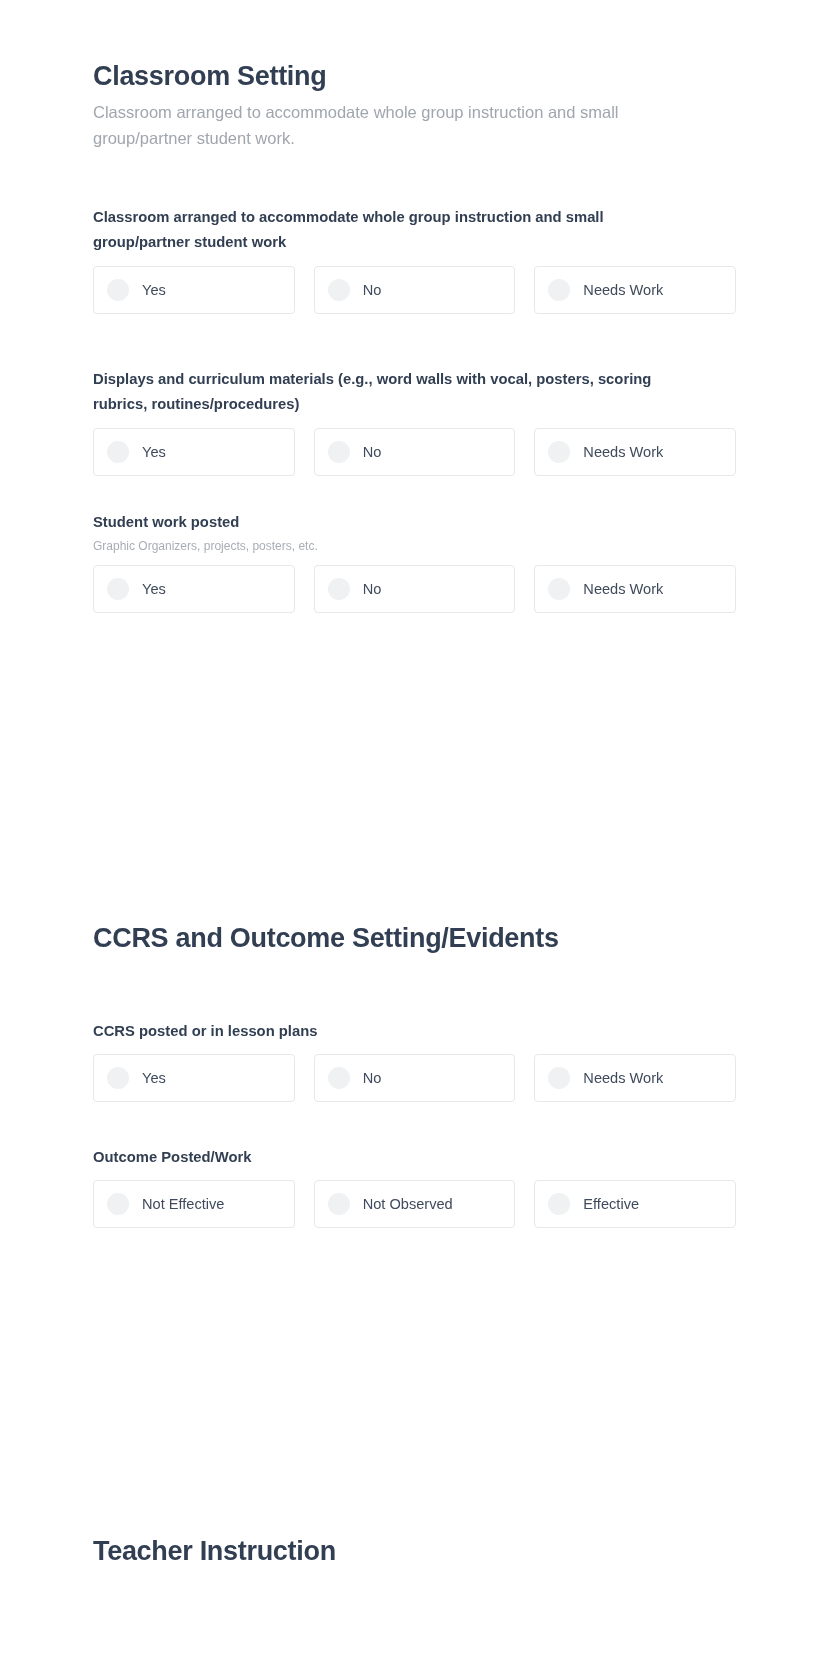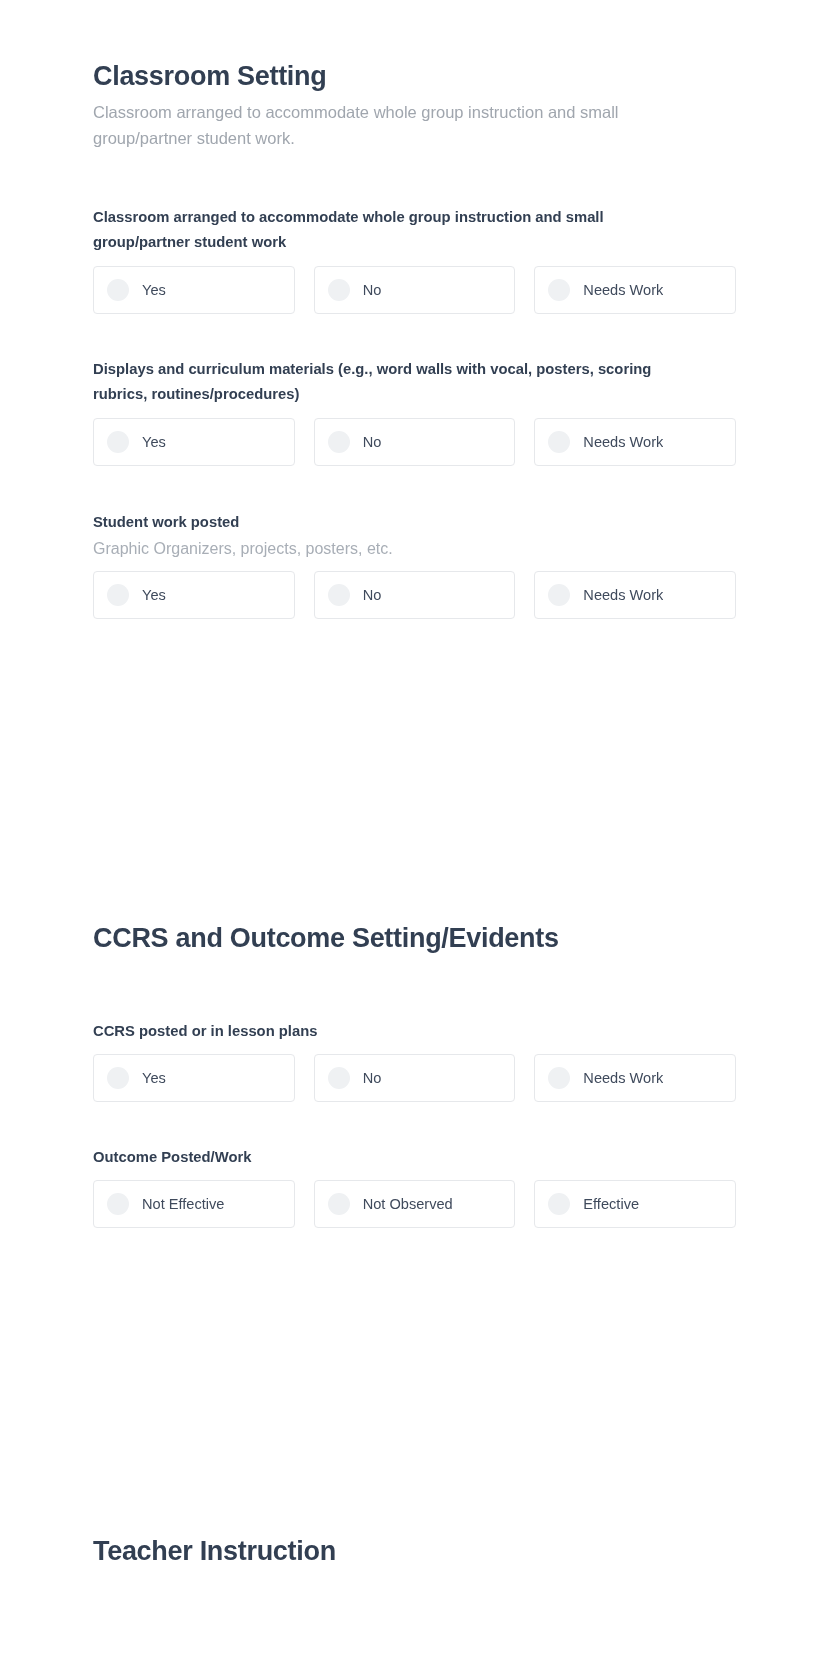--- a/index.html
+++ b/index.html
@@ -70,21 +70,21 @@
     font-size: 14.8px;
     font-weight: bold;
     color: #323f52;
     line-height: 1.72;
     margin: 0;
     max-width: 600px;
   }
 
   .question-help {
     font-family: "Liberation Sans", sans-serif;
-    font-size: 16px;
+    font-size: 12px;
     font-weight: normal;
     color: #a8aeb6;
     line-height: 1.5;
     margin: 2px 0 0 0;
   }
 
   
   .options-row {
     display: flex;
     gap: 19px;
@@ -146,21 +146,21 @@
           <span class="radio-dot"></span>
           <span class="option-label">No</span>
         </div>
         <div class="option-card">
           <span class="radio-dot"></span>
           <span class="option-label">Needs Work</span>
         </div>
       </div>
     </div>
 
-    <div class="question" style="top:357px;">
+    <div class="question" style="top:367px;">
       <div class="question-label">Displays and curriculum materials (e.g., word walls with vocal, posters, scoring rubrics, routines/procedures)</div>
       <div class="options-row">
         <div class="option-card">
           <span class="radio-dot"></span>
           <span class="option-label">Yes</span>
         </div>
         <div class="option-card">
           <span class="radio-dot"></span>
           <span class="option-label">No</span>
         </div>

